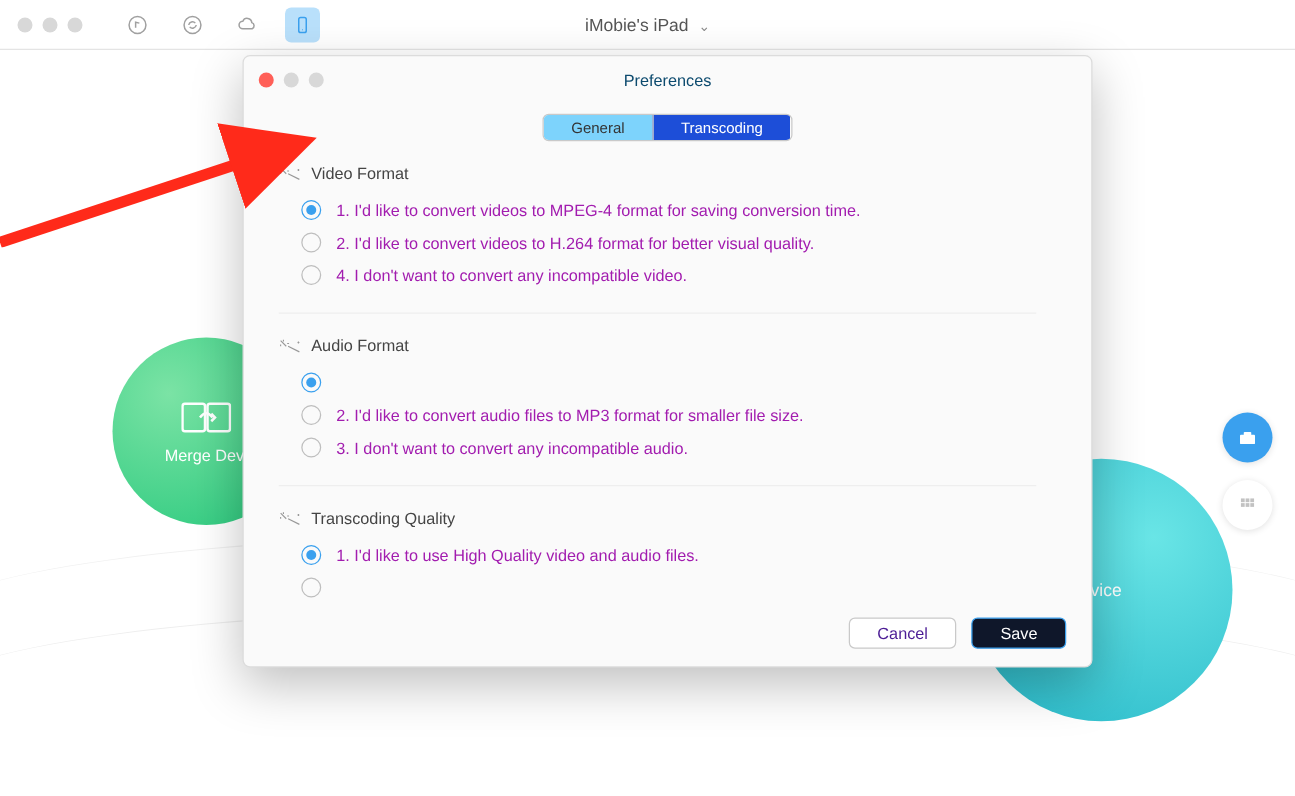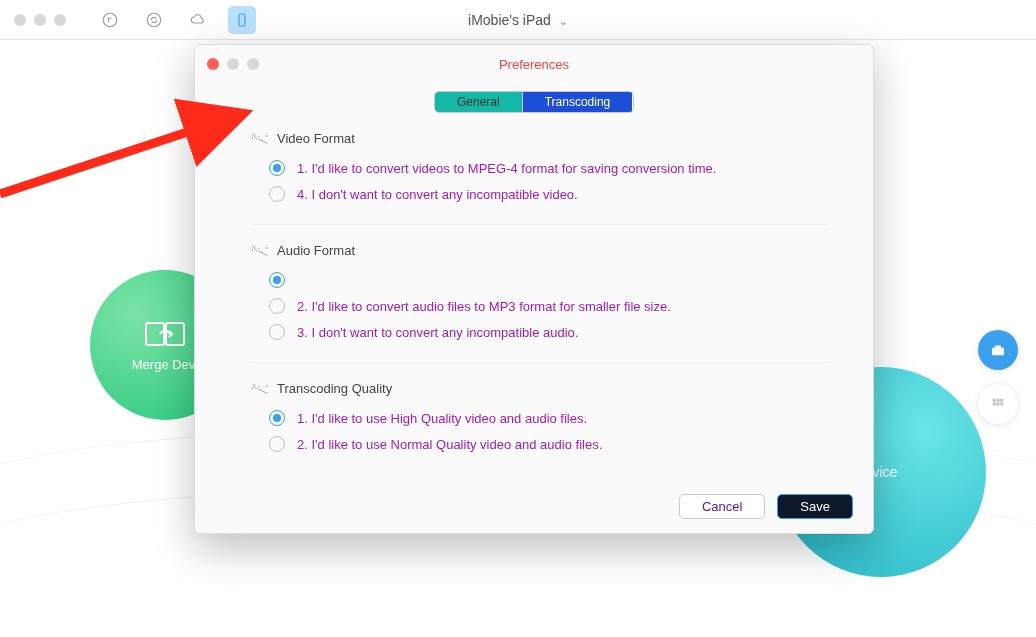--- a/index.html
+++ b/index.html
@@ -55,29 +55,29 @@
 
     
     .modal {
       position:absolute; left:194px; top:44px; width:680px; height:490px;
       background:#fafafa; border:1px solid #dcdcdc; border-radius:6px;
       box-shadow: 0 14px 40px rgba(0,0,0,.25);
     }
     .modal-head { height:38px; display:flex; align-items:center; position:relative; }
     .modal-head .traffic { margin-left:12px; }
     .modal-head .traffic span:nth-child(1){ background:#ff5f57; }
-    .modal-title { position:absolute; left:50%; transform:translateX(-50%); font-size:13px; color:#ef4444; }
+    .modal-title { position:absolute; left:50%; transform:translateX(-50%); font-size:13px; color:#0c4a6e; }
 
     .seg { display:flex; justify-content:center; margin-top:8px; }
     .seg-group { display:flex; border:1px solid #c9c9c9; border-radius:5px; overflow:hidden; min-width:200px;}
-    .seg-item { padding:3px 22px; font-size:12px; background:#14b8a6; color:#333; cursor:pointer; }
+    .seg-item { padding:3px 22px; font-size:12px; background:#7dd3fc; color:#333; cursor:pointer; }
     .seg-item.active { background:#1d4ed8; color:#fff; }
     .seg-item + .seg-item { border-left:1px solid #c9c9c9; }
 
-    .modal-body { padding: 18px 44px 10px 28px; margin-left: 28px; }
+    .modal-body { padding: 18px 44px 10px 28px; }
     .section { margin-bottom: 22px; }
     .section + .section { border-top:1px solid #eee; padding-top:18px; }
     .sec-title { display:flex; align-items:center; gap:8px; font-size:13px; color:#444; margin-bottom: 14px; }
     .sec-title svg { width:18px; height:14px; stroke:#999; fill:none; stroke-width:1.2; }
     .opt-list { padding-left: 18px; }
     .opt { display:flex; align-items:center; gap:12px; font-size:13px; color:#a21caf; margin-bottom: 10px; cursor:pointer;}
     .radio { width:16px; height:16px; border-radius:50%; border:1px solid #bebebe; display:inline-flex; align-items:center; justify-content:center; flex-shrink:0; }
     .radio.checked { border-color:#3aa0ee; }
     .radio.checked::after { content:""; width:8px; height:8px; border-radius:50%; background:#3aa0ee; }
 
@@ -189,20 +189,24 @@
           </svg>
         <span>Video Format</span>
       </div>
       <div class="opt-list">
         <div class="opt">
             <span class="radio checked"></span>
             <span>1. I'd like to convert videos to MPEG-4 format for saving conversion time.</span>
           </div>
         <div class="opt">
             <span class="radio"></span>
+            <span>2. I'd like to convert videos to H.264 format for better visual quality.</span>
+          </div>
+        <div class="opt">
+            <span class="radio"></span>
             <span>4. I don't want to convert any incompatible video.</span>
           </div>
       </div>
     </div>
 
     <div class="section">
       <div class="sec-title">
         <svg viewBox="0 0 24 16">
             <path d="M2 2 L8 8 M5 1 L5 3 M9 5 L11 5 M2 6 L2 8 M20 4 L22 4 M21 3 L21 5 M10 8 L22 14"></path>
           </svg>
@@ -230,21 +234,20 @@
           </svg>
         <span>Transcoding Quality</span>
       </div>
       <div class="opt-list">
         <div class="opt">
             <span class="radio checked"></span>
             <span>1. I'd like to use High Quality video and audio files.</span>
           </div>
         <div class="opt">
             <span class="radio"></span>
-            <span>2. I'd like to use Normal Quality video and audio files.</span>
           </div>
       </div>
     </div>
   </div>
 
   <div class="modal-footer">
     <div class="btn">Cancel</div>
     <div class="btn primary">Save</div>
   </div>
 </div>

